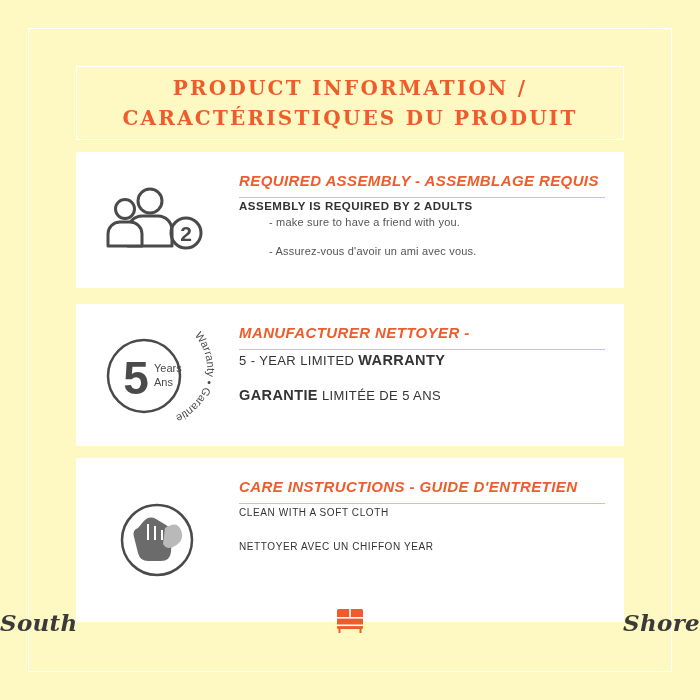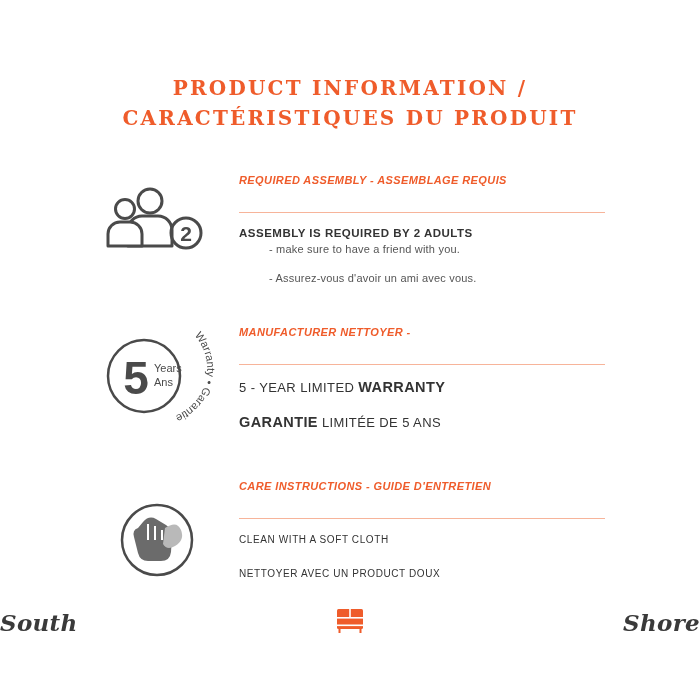--- a/index.html
+++ b/index.html
@@ -10,21 +10,21 @@
     width: 700px;
     height: 700px;
     background: #fbc9b4;
     font-family: "Liberation Sans", sans-serif;
     overflow: hidden;
   }
   .page {
     position: relative;
     width: 700px;
     height: 700px;
-    background: #ffffff;
+    background: #fef9c3;
     box-sizing: border-box;
   }
   .inner {
     position: absolute;
     left: 28px;
     top: 28px;
     width: 644px;
     height: 644px;
     border: 1px solid #ffffff;
     box-sizing: border-box;
@@ -85,26 +85,25 @@
     top: 0;
     bottom: 0;
     padding-top: 18px;
     box-sizing: border-box;
   }
   .card-heading {
     color: #ef5c2b;
     font-family: "Liberation Sans", sans-serif;
     font-style: italic;
     font-weight: bold;
-    font-size: 11px;
+    font-size: 15px;
     letter-spacing: 0.4px;
     line-height: 19px;
-    padding-bottom: 22px;
+    padding-bottom: 7px;
     border-bottom: 1px solid #f7b49a;
-    margin-bottom: 12px;
   }
   .line-strong {
     color: #333333;
     font-size: 11.5px;
     font-weight: bold;
     letter-spacing: 0.5px;
     line-height: 16px;
   }
   .line-light {
     color: #555555;
@@ -227,21 +226,21 @@
           <path d="M46 36 v16"></path>
           <path d="M53 38 v14"></path>
           <path d="M60 42 v10"></path>
         </g>
         <path d="M63 40 q12 -8 16 2 q4 10 -6 16 q-8 5 -12 -2" fill="#b9b9b9"></path>
       </svg>
     </div>
     <div class="card-body">
       <div class="card-heading">CARE INSTRUCTIONS - GUIDE D'ENTRETIEN</div>
       <div class="care-line">CLEAN WITH A SOFT CLOTH</div>
-      <div class="care-line">NETTOYER AVEC UN PRODUCT DOUX</div>
+      <div class="care-line">NETTOYER AVEC UN CHIFFON YEAR</div>
     </div>
   </div>
 
   <div class="logo">
     <span class="logo-word">South</span>
     <span class="logo-mark">
       <svg width="30" height="28" viewBox="0 0 30 28" aria-hidden="true">
         <rect x="2" y="3" width="26" height="20" rx="1.5" fill="#ef5c2b"></rect>
         <rect x="2" y="11" width="26" height="1.6" fill="#ffffff"></rect>
         <rect x="14.2" y="3" width="1.6" height="8" fill="#ffffff"></rect>

